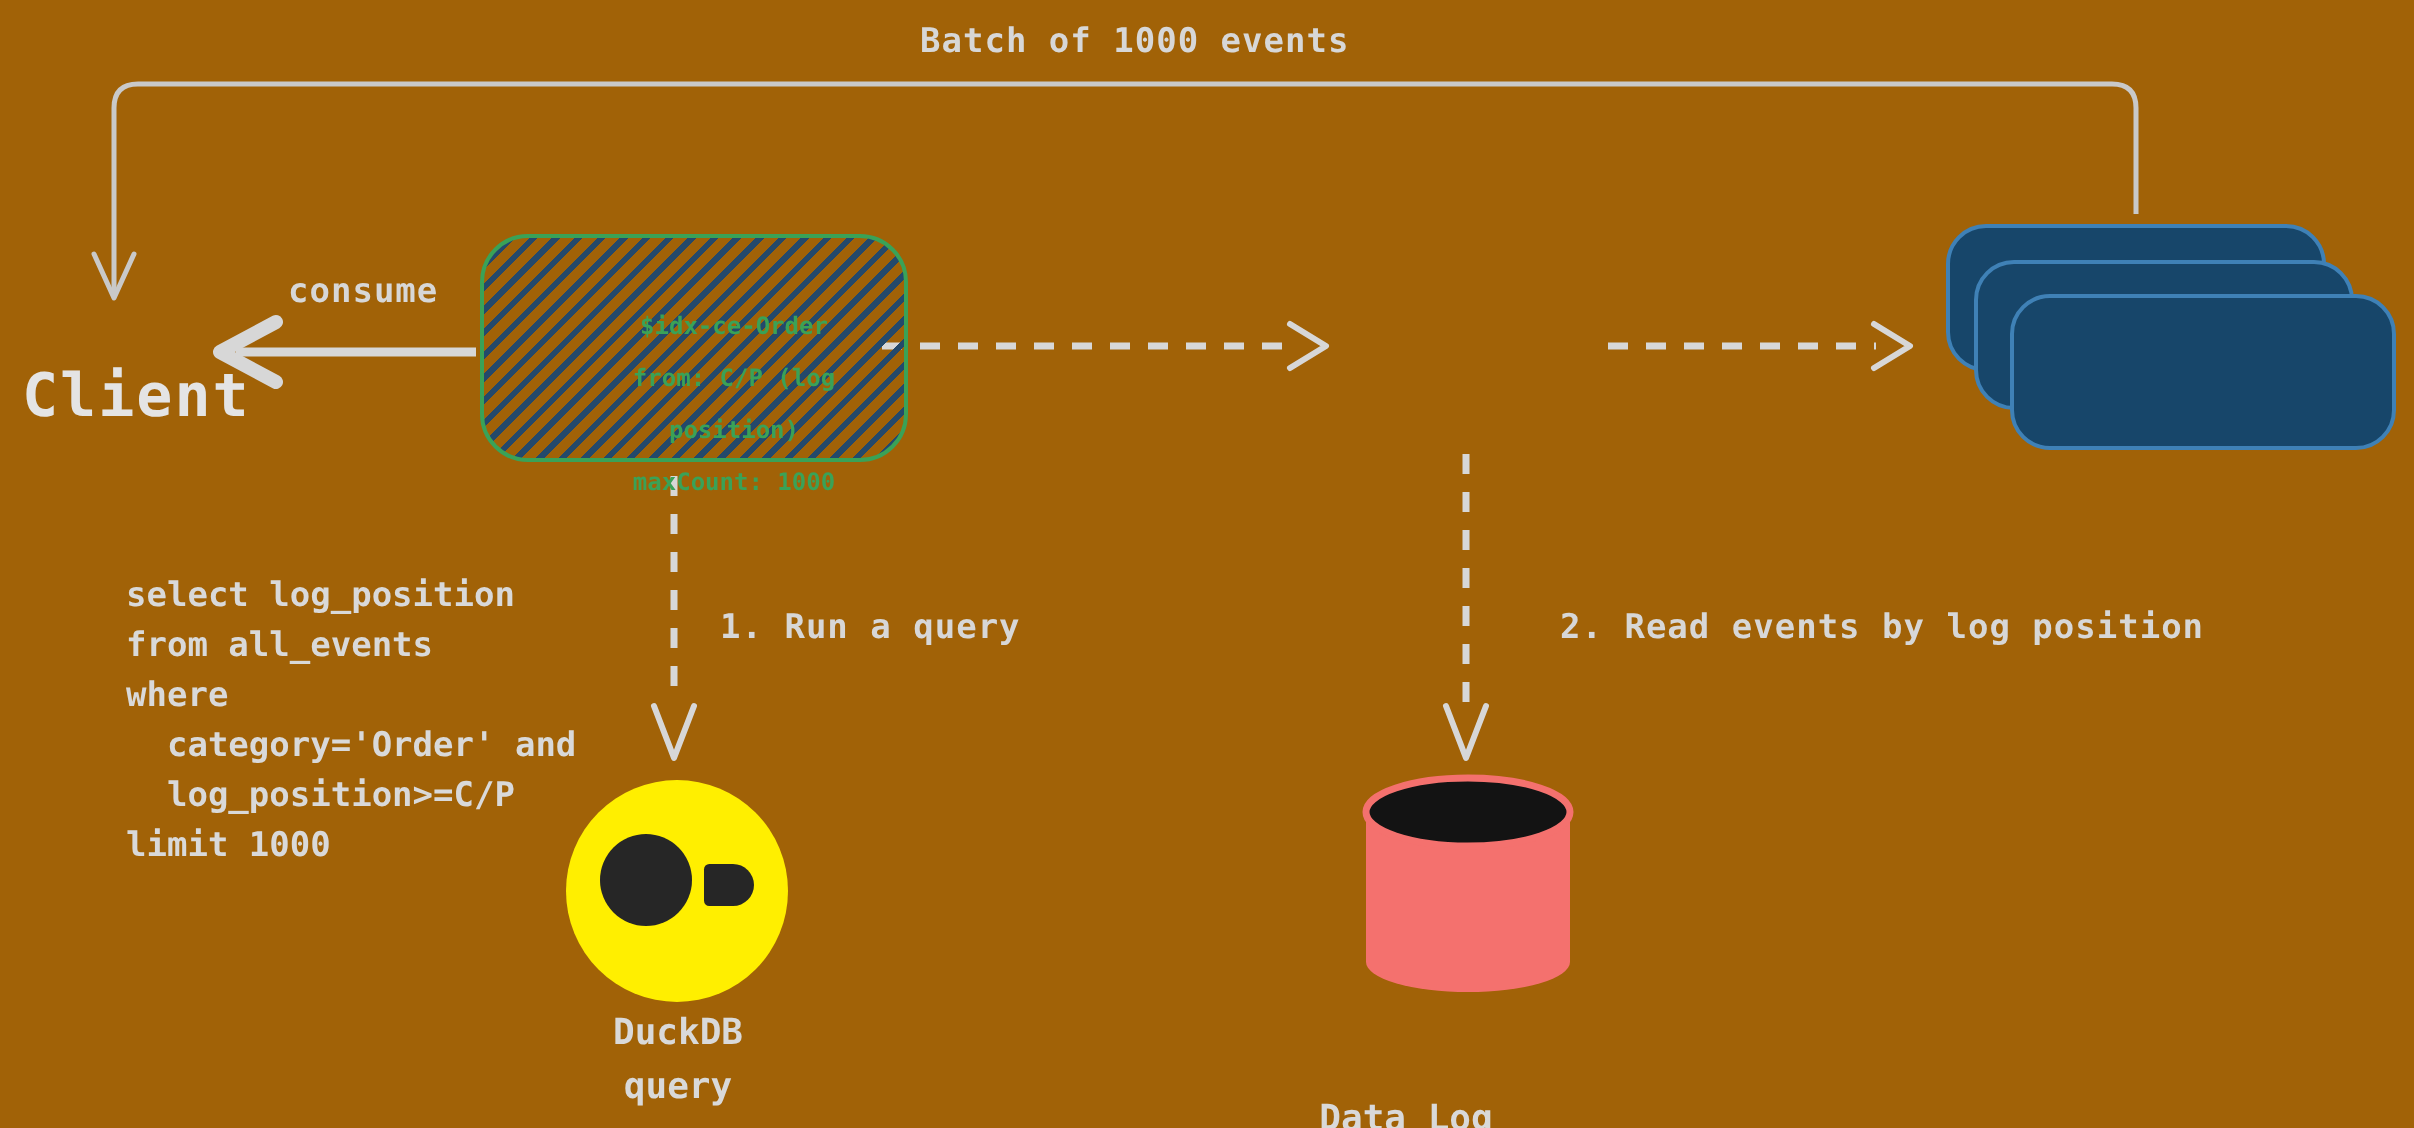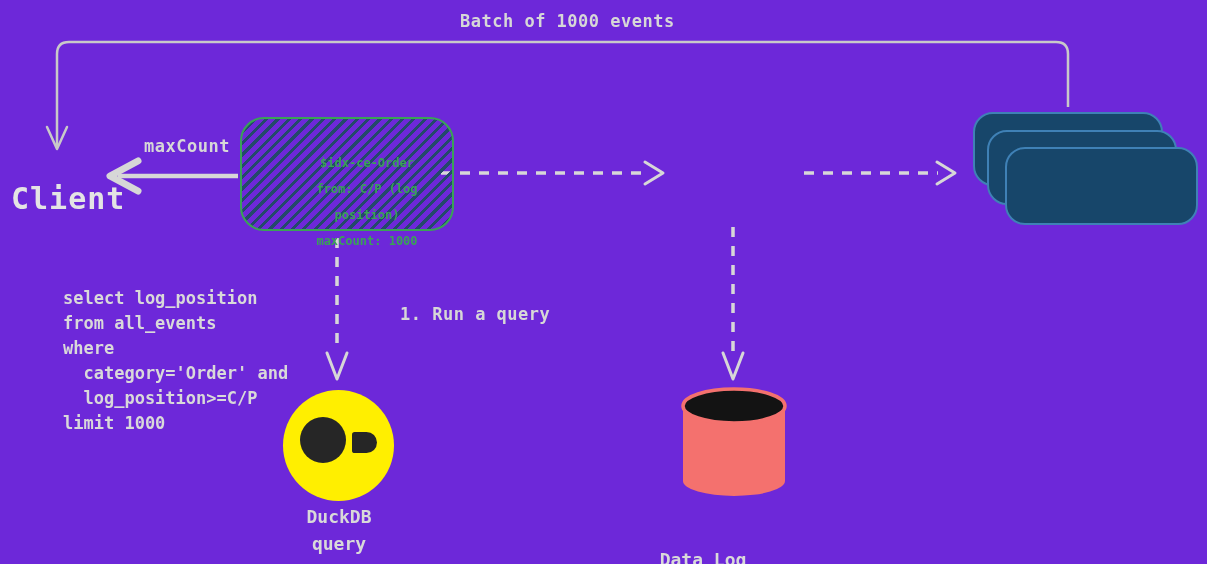--- a/index.html
+++ b/index.html
@@ -1,17 +1,17 @@
 <!DOCTYPE html>
 <html><head>
 <meta charset="utf-8">
 <style>
   html,body{margin:0;padding:0;background:#000;}
   .canvas{
-    position:relative;width:1207px;height:564px;background:#6d28d9;overflow:hidden;
+    position:relative;width:1207px;height:564px;background:#a16207;overflow:hidden;
     font-family:"DejaVu Sans Mono",monospace;font-weight:bold;color:#d7d7d7;
   }
   .abs{position:absolute;}
   svg.layer{position:absolute;left:0;top:0;width:1207px;height:564px;}
   .lbl{font-size:17px;letter-spacing:0.5px;white-space:pre;}
   .client{font-size:30px;color:#e4e4e4;letter-spacing:1px;margin-top:29px;}
   .index-box{
     left:240px;top:117px;width:214px;height:114px;
     border:2.5px solid #3aa257;border-radius:24px;
     background:repeating-linear-gradient(135deg,#24496b 0 3px,rgba(0,0,0,0) 3px 8px);
@@ -58,42 +58,43 @@
     <polyline points="327,353 337,379 347,353" fill="none" stroke="#d7d7d7" stroke-width="3" stroke-linecap="round" stroke-linejoin="round"></polyline>
 
     <line x1="733" y1="227" x2="733" y2="352" stroke="#d7d7d7" stroke-width="3.5" stroke-dasharray="10 9"></line>
     <polyline points="723,353 733,379 743,353" fill="none" stroke="#d7d7d7" stroke-width="3" stroke-linecap="round" stroke-linejoin="round"></polyline>
   </svg>
 
   <div class="abs lbl" style="left:460px;top:11px;">Batch of 1000 events</div>
 
   <div class="abs client" style="left:11px;top:152px;">Client</div>
 
-  <div class="abs lbl" style="left:144px;top:136px;">maxCount</div>
+  <div class="abs lbl" style="left:144px;top:136px;">consume</div>
 
   <div class="abs index-box">
     <span>$idx-ce-Order
 from: C/P (log
 position)
 maxCount: 1000</span>
   </div>
 
 
   <div class="blue-card" style="left:973px;top:112px;width:190px;height:74px;"></div>
   <div class="blue-card" style="left:987px;top:130px;width:190px;height:75px;"></div>
   <div class="blue-card" style="left:1005px;top:147px;width:193px;height:78px;"></div>
 
   <div class="abs sql">select log_position
 from all_events
 where
   category='Order' and
   log_position&gt;=C/P
 limit 1000</div>
 
-  <div class="abs lbl" style="left:400px;top:304px;text-align:center;">1. Run a query</div>
+  <div class="abs lbl" style="left:360px;top:304px;text-align:center;">1. Run a query</div>
+  <div class="abs lbl" style="left:780px;top:304px;">2. Read events by log position</div>
 
   <div class="abs duck-circle"></div>
   <div class="abs duck-body"></div>
   <div class="abs duck-beak"></div>
   <div class="abs node-label" style="left:283px;top:503px;width:112px;">DuckDB
 query</div>
 
   <svg class="abs" style="left:680px;top:383px;" width="110" height="125">
     <path d="M 3 23 L 3 98 A 51 15 0 0 0 105 98 L 105 23 Z" fill="#f4716e"></path>
     <ellipse cx="54" cy="23" rx="51" ry="17" fill="#131313" stroke="#f4716e" stroke-width="3.5"></ellipse>

